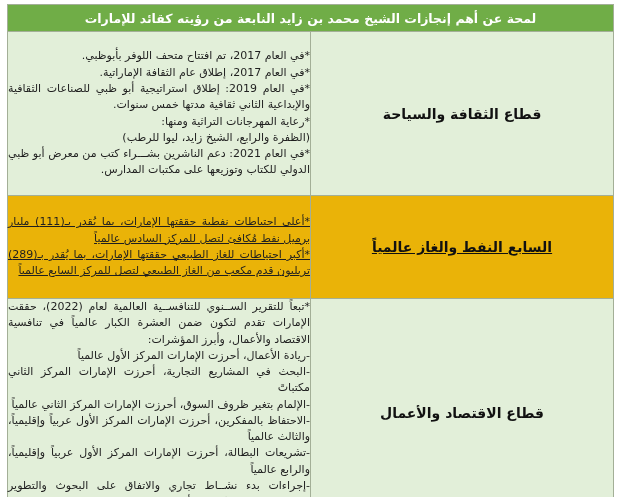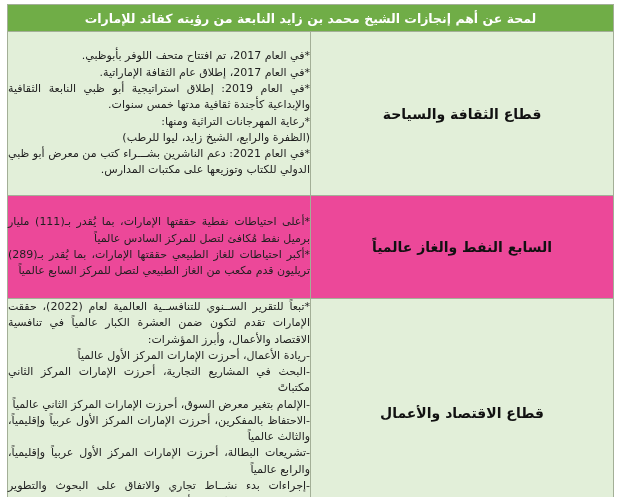--- a/index.html
+++ b/index.html
@@ -46,62 +46,62 @@
     padding:8px 10px;
     font-size:11px;
     line-height:1.48;
   }
   .contentCell p{
     margin:0;
     text-align:justify;
     text-align-last:right;
   }
   tr.band-green td{ background:#E2EFD9; }
-  tr.band-white td{ background:#ec4899; }
+  tr.band-white td{ background:#eab308;text-decoration:underline; }
   tr.row-culture  td{ height:163px;margin-left:32px; }
   tr.row-oilgas   td{ height:102px; }
   tr.row-economy  td{ height:166px; }
 </style>
 </head>
 <body>
 
 <div class="doc">
   <table class="mainTable">
     <tbody>
       <tr>
         <th class="titleCell" colspan="2">لمحة عن أهم إنجازات الشيخ محمد بن زايد النابعة من رؤيته كقائد للإمارات</th>
       </tr>
 
       <tr class="band-green row-culture">
         <td class="sectorCell">قطاع الثقافة والسياحة</td>
         <td class="contentCell">
           <p>*في العام 2017، تم افتتاح متحف اللوفر بأبوظبي.</p>
           <p>*في العام 2017، إطلاق عام الثقافة الإماراتية.</p>
-          <p>*في العام 2019: إطلاق استراتيجية أبو ظبي النابعة الثقافية والإبداعية كأجندة ثقافية مدتها خمس سنوات.</p>
+          <p>*في العام 2019: إطلاق استراتيجية أبو ظبي للصناعات الثقافية والإبداعية الثاني ثقافية مدتها خمس سنوات.</p>
           <p>*رعاية المهرجانات التراثية ومنها:</p>
           <p>(الظفرة والرابع، الشيخ زايد، ليوا للرطب)</p>
           <p>*في العام 2021: دعم الناشرين بشـــراء كتب من معرض أبو ظبي الدولي للكتاب وتوزيعها على مكتبات المدارس.</p>
         </td>
       </tr>
 
       <tr class="band-white row-oilgas">
         <td class="sectorCell">السابع النفط والغاز عالمياً</td>
         <td class="contentCell">
           <p>*أعلى احتياطات نفطية حققتها الإمارات، بما يُقدر بـ(111) مليار برميل نفط مُكافئ لتصل للمركز السادس عالمياً</p>
           <p>*أكبر احتياطات للغاز الطبيعي حققتها الإمارات، بما يُقدر بـ(289) تريليون قدم مكعب من الغاز الطبيعي لتصل للمركز السابع عالمياً</p>
         </td>
       </tr>
 
       <tr class="band-green row-economy">
         <td class="sectorCell">قطاع الاقتصاد والأعمال</td>
         <td class="contentCell">
           <p>*تبعاً للتقرير الســنوي للتنافســية العالمية لعام (2022)، حققت الإمارات تقدم لتكون ضمن العشرة الكبار عالمياً في تنافسية الاقتصاد والأعمال، وأبرز المؤشرات:</p>
           <p>-ريادة الأعمال، أحرزت الإمارات المركز الأول عالمياً</p>
           <p>-البحث في المشاريع التجارية، أحرزت الإمارات المركز الثاني مكتباتً</p>
-          <p>-الإلمام بتغير معرض السوق، أحرزت الإمارات المركز الثاني عالمياً</p>
+          <p>-الإلمام بتغير ظروف السوق، أحرزت الإمارات المركز الثاني عالمياً</p>
           <p>-الاحتفاظ بالمفكرين، أحرزت الإمارات المركز الأول عربياً وإقليمياً، والثالث عالمياً</p>
           <p>-تشريعات البطالة، أحرزت الإمارات المركز الأول عربياً وإقليمياً، والرابع عالمياً</p>
           <p>-إجراءات بدء نشــاط تجاري والاتفاق على البحوث والتطوير واســتقطاب المفكرين: أحرزت الإمارات في تلك المؤشرات المركز الأول عربياً وإقليمياً والخامس عالمياً</p>
         </td>
       </tr>
 
     </tbody>
   </table>
 </div>
 

